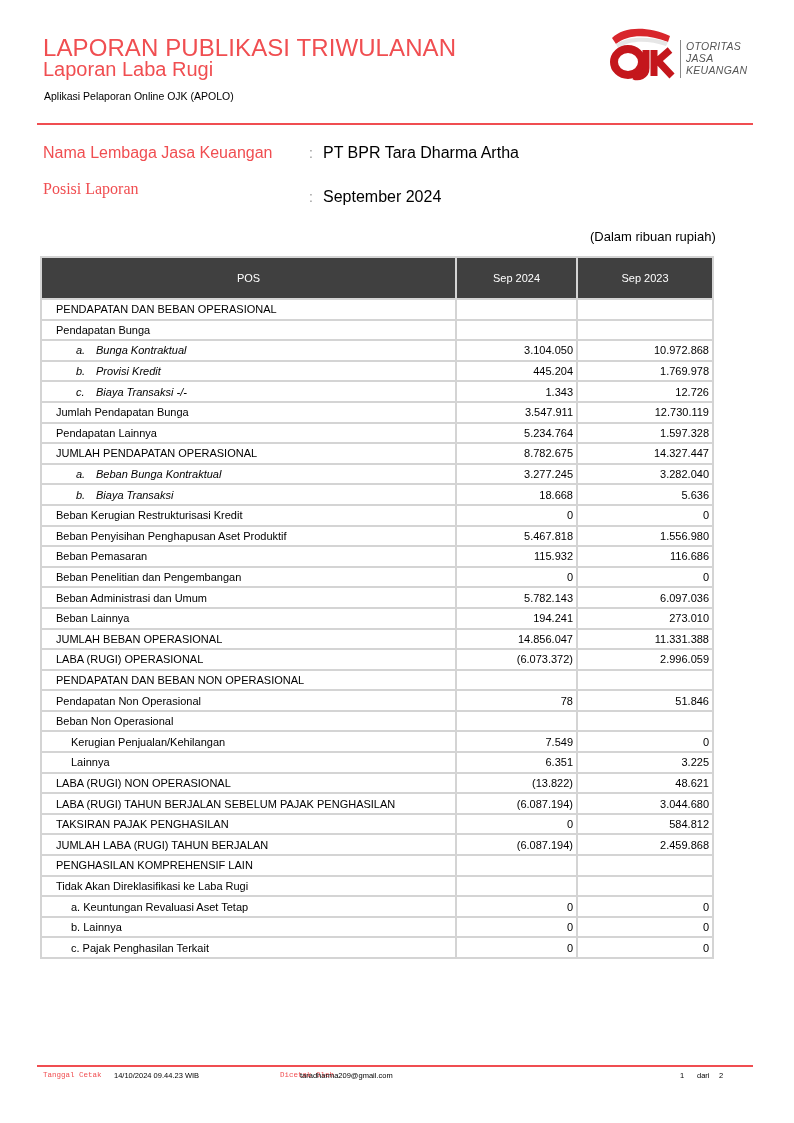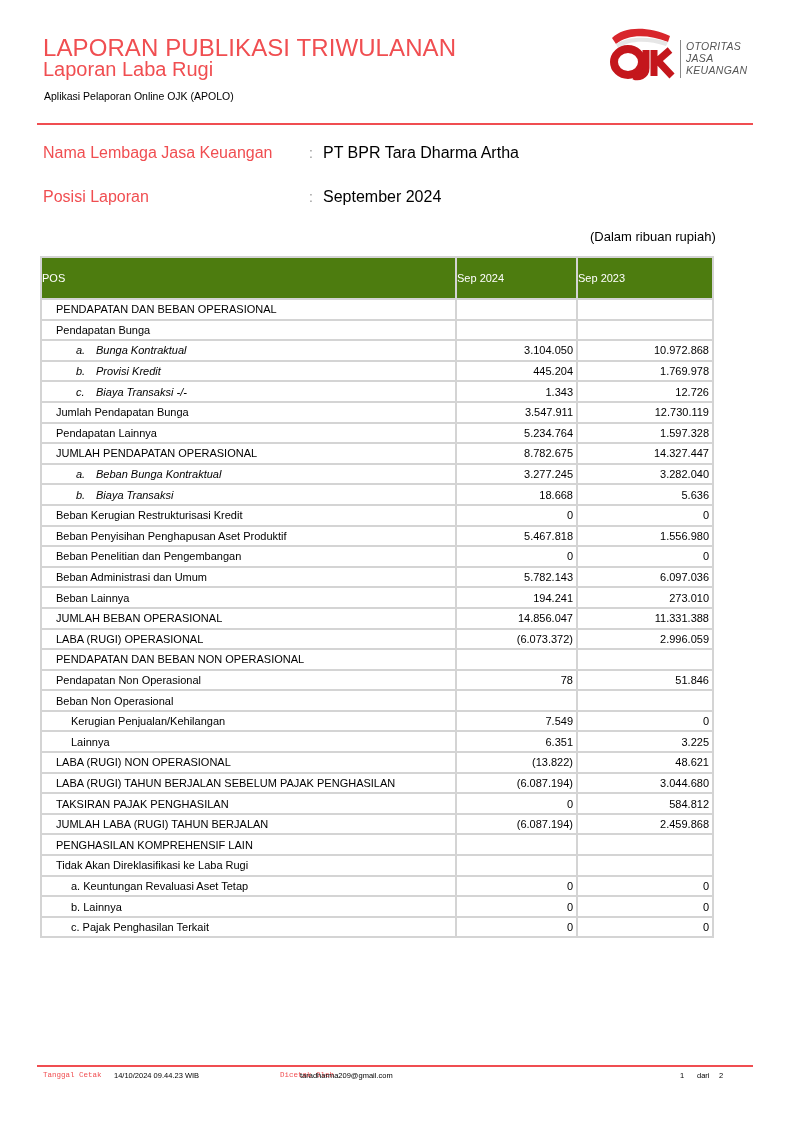--- a/index.html
+++ b/index.html
@@ -14,22 +14,22 @@
   .rule { position: absolute; left: 37px; width: 716px; height: 2px; background: #f04e51; }
   .meta-label { position: absolute; left: 43px; font-size: 16px; color: #f04e51; white-space: nowrap; }
   .meta-colon { position: absolute; left: 309px; font-size: 14px; color: #999; }
   .meta-value { position: absolute; left: 323px; font-size: 16px; color: #000; white-space: nowrap; }
   .unit-note { position: absolute; left: 590px; top: 229px; font-size: 13px; white-space: nowrap; }
 
   table.report { position: absolute; left: 40px; top: 256px; border-collapse: collapse; width: 672px; table-layout: fixed; }
   table.report col.c1 { width: 415px; }
   table.report col.c2 { width: 121px; }
   table.report col.c3 { width: 136px; }
-  table.report th { background: #4d7c0f; color: #fff; font-weight: normal; font-size: 11px; height: 40px;
-                    border: 2px solid #d4d4d4; text-align: left; padding: 0; }
+  table.report th { background: #404040; color: #fff; font-weight: normal; font-size: 11px; height: 40px;
+                    border: 2px solid #d4d4d4; text-align: center; padding: 0; }
   table.report td { border: 2px solid #d4d4d4; font-size: 11px; height: 18.6px; padding: 0 3px 0 14px;
                     white-space: nowrap; overflow: hidden; }
   table.report td.num { text-align: right; padding: 0 3px 0 0; }
   .indent-letter { padding-left: 34px !important; font-style: italic; }
   .indent-plain { padding-left: 29px !important; }
   .letter { display: inline-block; width: 20px; }
 
   .footer-rule { position: absolute; left: 37px; top: 1065px; width: 716px; height: 2px; background: #f04e51; }
   .footer { position: absolute; top: 1071px; font-size: 7.5px; white-space: nowrap; }
   .footer.red { color: #f04e51; font-family: Liberation Mono, monospace; }
@@ -56,21 +56,21 @@
     <div>KEUANGAN</div>
   </div>
 </div>
 
 <div class="rule" style="top:123px;"></div>
 
 <div class="meta-label" style="top:144px;">Nama Lembaga Jasa Keuangan</div>
 <div class="meta-colon" style="top:145px;">:</div>
 <div class="meta-value" style="top:144px;">PT BPR Tara Dharma Artha</div>
 
-<div class="meta-label" style="top:188px;">Posisi Laporan</div>
+<div class="meta-label" style="top:180px;font-family:Liberation Serif, serif;">Posisi Laporan</div>
 <div class="meta-colon" style="top:189px;">:</div>
 <div class="meta-value" style="top:188px;">September 2024</div>
 
 <div class="unit-note">(Dalam ribuan rupiah)</div>
 
 <table class="report">
   <colgroup>
       <col class="c1">
       <col class="c2">
       <col class="c3">
@@ -137,20 +137,25 @@
         <td><span>Beban Kerugian Restrukturisasi Kredit</span></td>
         <td class="num">0</td>
         <td class="num">0</td>
       </tr>
       <tr>
         <td><span>Beban Penyisihan Penghapusan Aset Produktif</span></td>
         <td class="num">5.467.818</td>
         <td class="num">1.556.980</td>
       </tr>
       <tr>
+        <td><span>Beban Pemasaran</span></td>
+        <td class="num">115.932</td>
+        <td class="num">116.686</td>
+      </tr>
+      <tr>
         <td><span>Beban Penelitian dan Pengembangan</span></td>
         <td class="num">0</td>
         <td class="num">0</td>
       </tr>
       <tr>
         <td><span>Beban Administrasi dan Umum</span></td>
         <td class="num">5.782.143</td>
         <td class="num">6.097.036</td>
       </tr>
       <tr>

